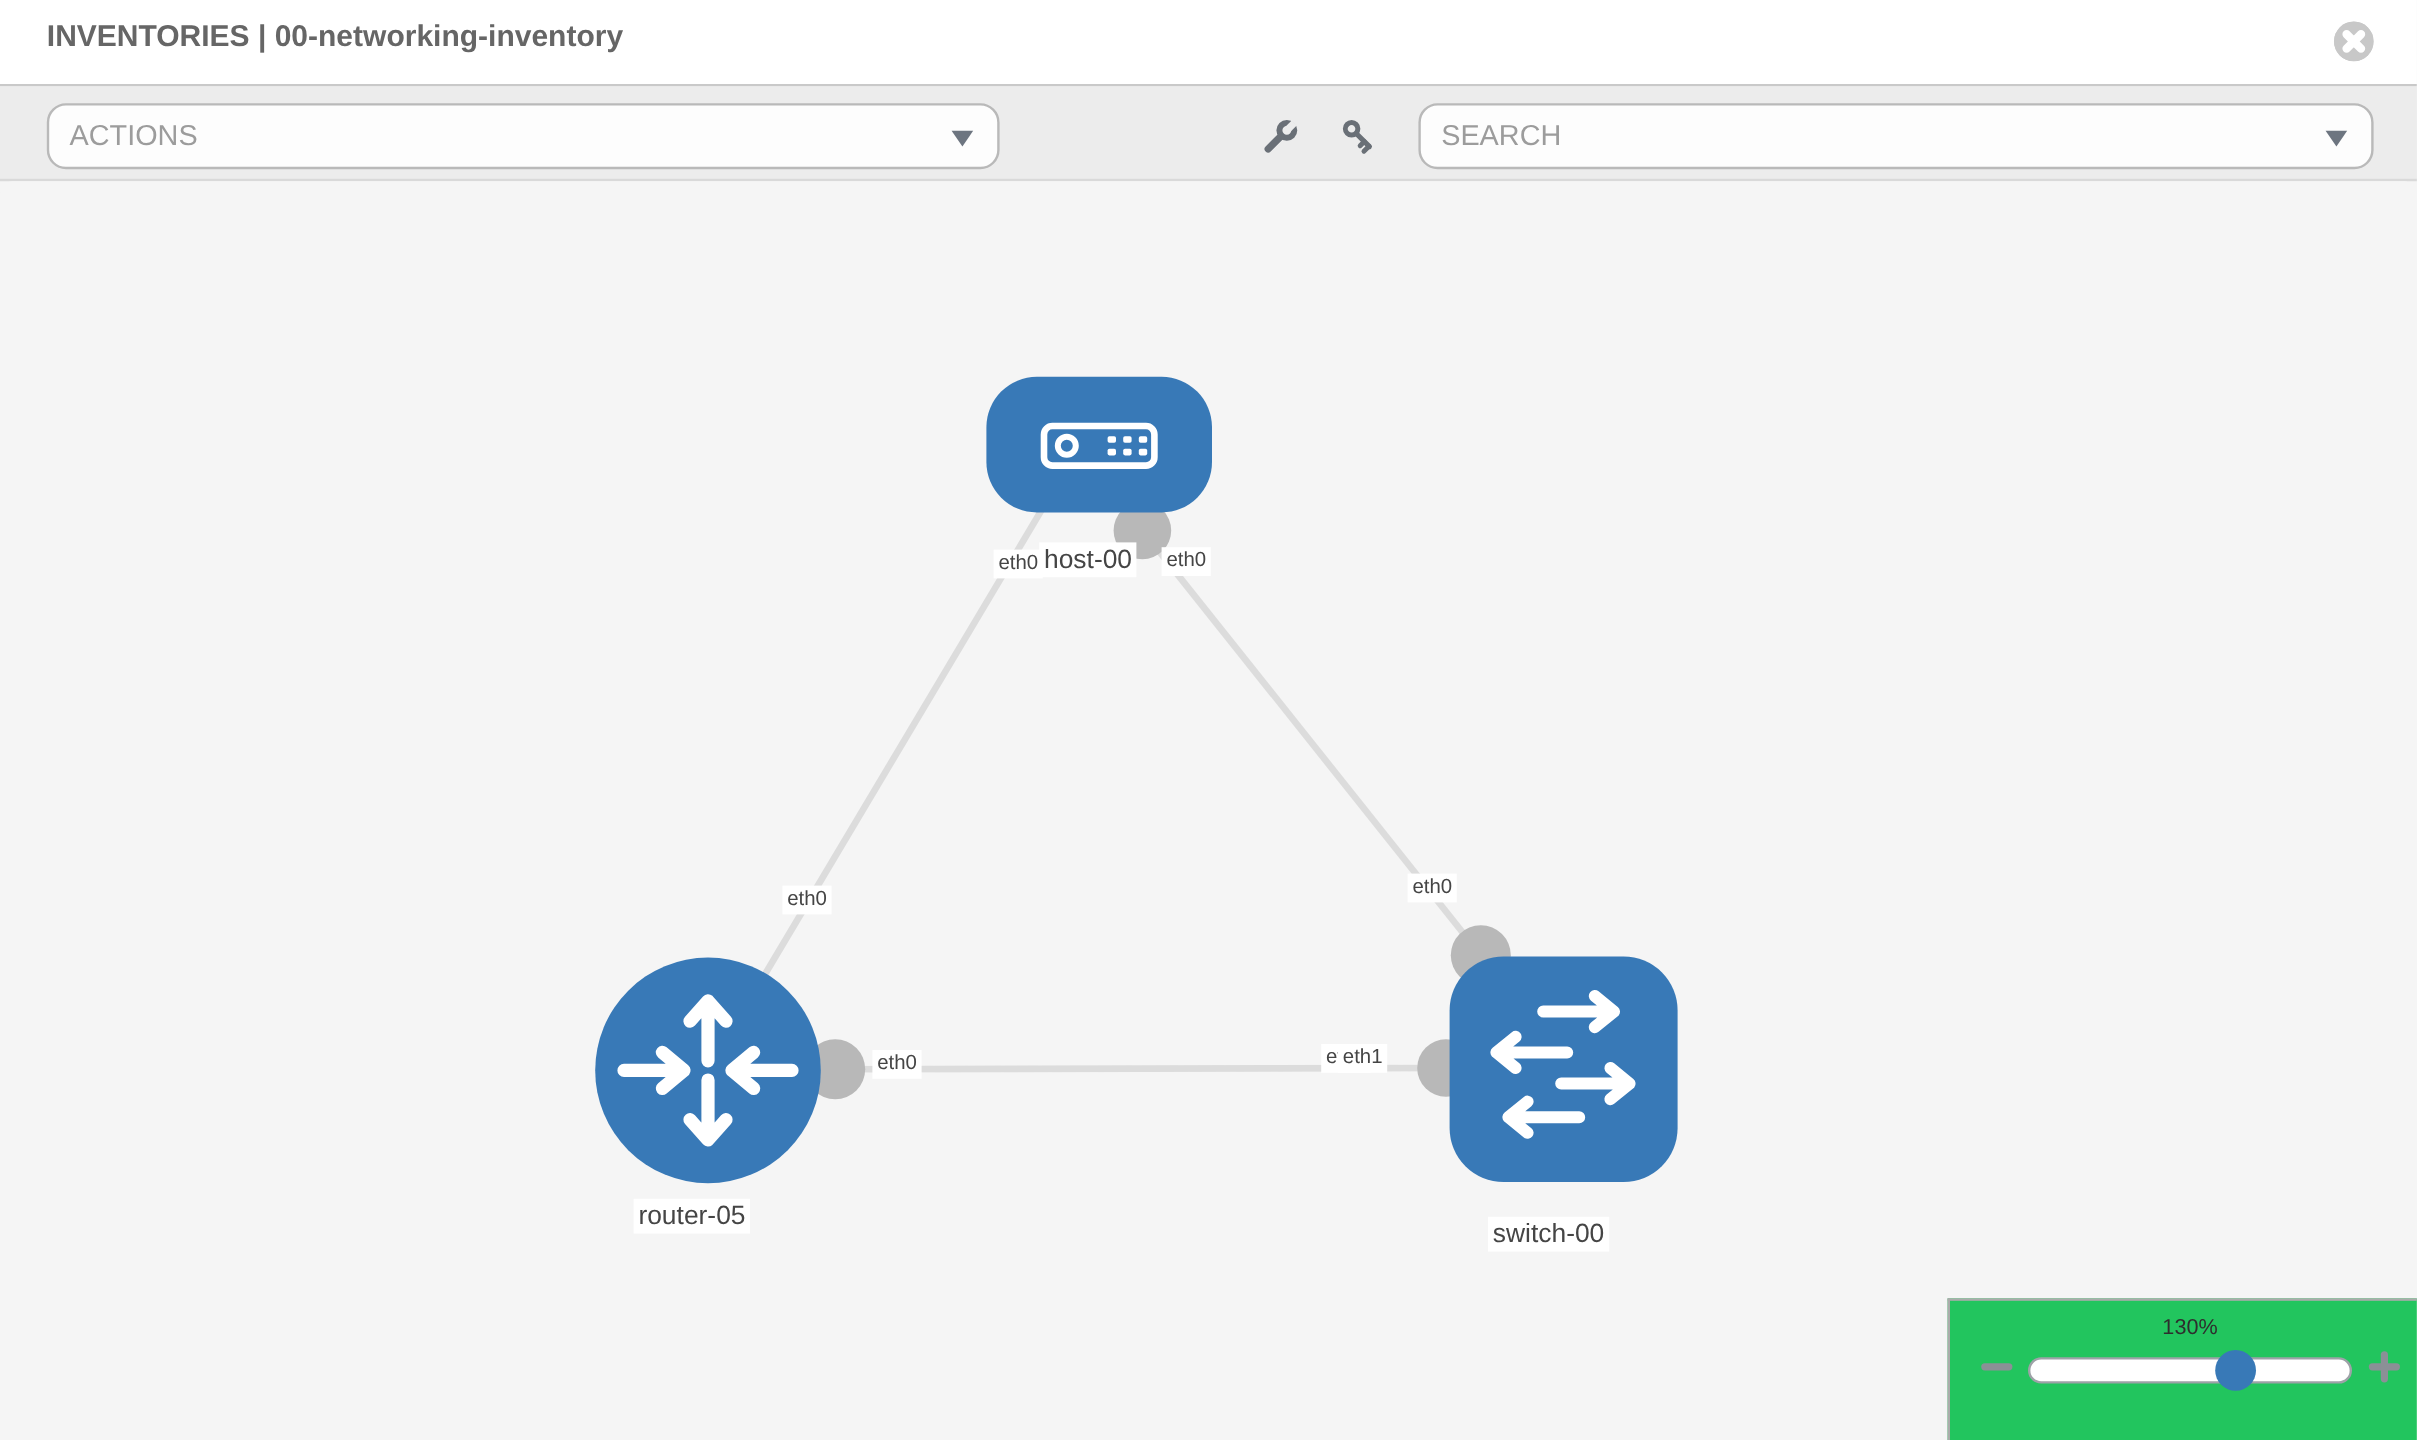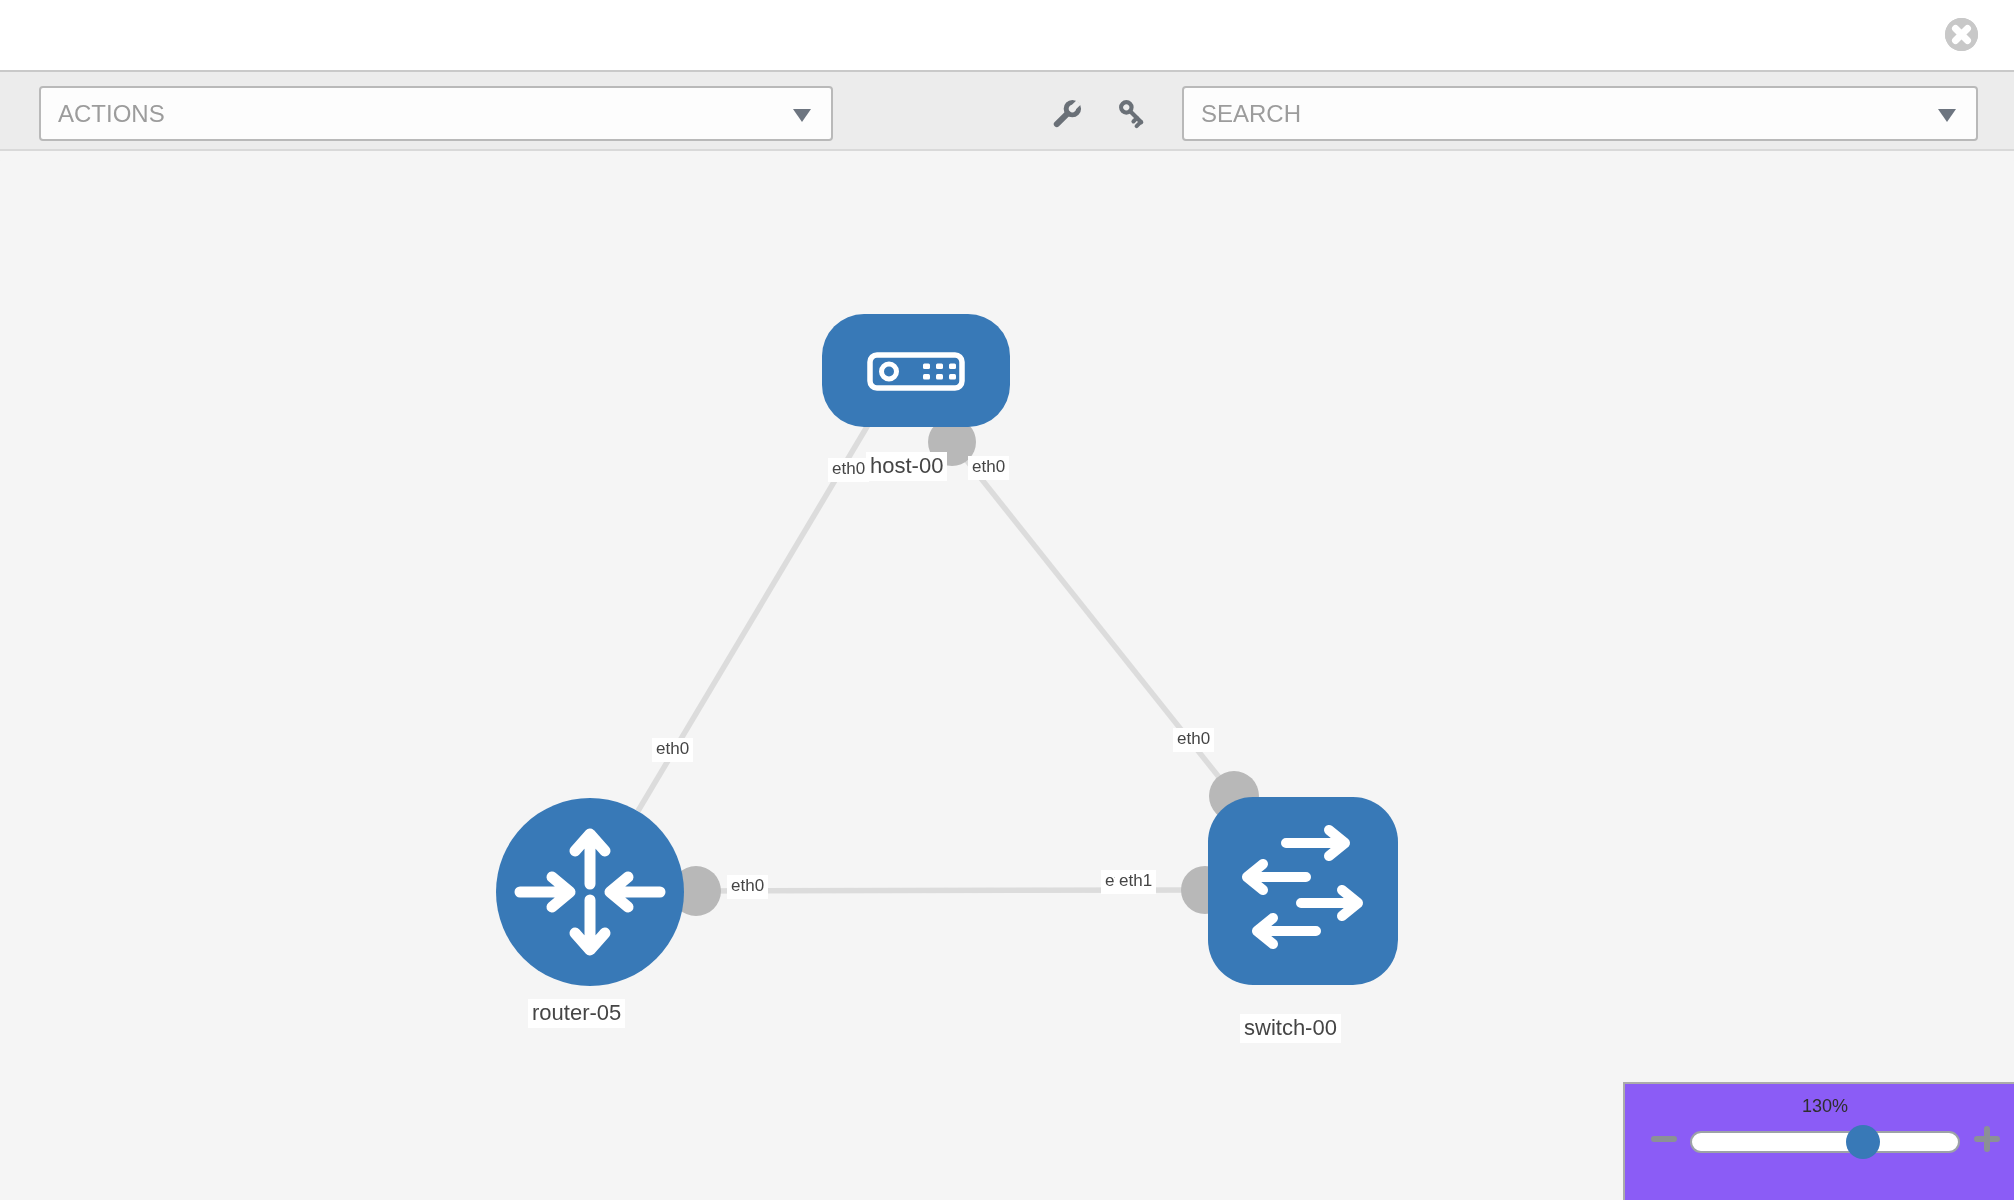--- a/index.html
+++ b/index.html
@@ -20,21 +20,21 @@
     position:absolute;left:1945px;top:18px;width:33px;height:33px;
     border-radius:50%;background:#c8c8c8;cursor:pointer;
   }
   
   .toolbar{
     position:absolute;top:72px;left:0;width:2014px;height:79px;
     background:#ececec;border-bottom:2px solid #d9d9d9;box-sizing:border-box;
   }
   .dropdown{
     position:absolute;top:14px;height:55px;background:#fdfdfd;
-    border:2px solid #b9b9b9;border-radius:4px;box-sizing:border-box;cursor:pointer;
+    border:2px solid #b9b9b9;border-radius:16px;box-sizing:border-box;cursor:pointer;
   }
   .dropdown .dd-label{
     position:absolute;left:17px;top:12px;font-size:24px;color:#9c9c9c;
   }
   .caret{
     position:absolute;right:20px;top:21px;width:0;height:0;
     border-left:9px solid transparent;border-right:9px solid transparent;
     border-top:13px solid #6d7580;
   }
   .tool-icon-btn{position:absolute;top:26px;width:34px;height:34px;cursor:pointer;}
@@ -45,21 +45,21 @@
   .canvas svg{position:absolute;top:0;left:0;}
   .graph-label{
     position:absolute;background:#ffffff;color:#454545;
     padding:2px 4px 3px 4px;white-space:nowrap;line-height:1.1;
   }
   .node-label{font-size:22px;z-index:7;}
   .port-label{font-size:17px;z-index:6;}
   
   .zoom-panel{
     position:absolute;right:0;bottom:0;width:391px;height:118px;
-    background:#8b5cf6;border-top:2px solid #ababab;border-left:2px solid #ababab;
+    background:#22c55e;border-top:2px solid #ababab;border-left:2px solid #ababab;
     box-sizing:border-box;
   }
   .zoom-value{
     position:absolute;left:65px;top:12px;width:270px;text-align:center;
     font-size:18px;color:#2e2e2e;
   }
   .zoom-minus,.zoom-plus{position:absolute;cursor:pointer;}
   .zoom-minus{left:26px;top:52px;width:26px;height:6px;background:#8b9096;border-radius:3px;}
   .zoom-plus{left:349px;top:42px;width:26px;height:26px;}
   .zoom-plus .bar-h{position:absolute;left:0;top:10px;width:26px;height:6px;background:#8b9096;border-radius:3px;}
@@ -71,20 +71,21 @@
   }
   .zoom-thumb{
     position:absolute;left:154px;top:-8px;width:34px;height:34px;border-radius:50%;
     background:#3879b7;cursor:pointer;
   }
 </style>
 </head>
 <body>
 
 <div class="header">
+  <div class="page-title">INVENTORIES | 00-networking-inventory</div>
   <div class="close-btn">
     <svg width="33" height="33" viewBox="0 0 33 33">
       <circle cx="16.5" cy="16.5" r="16.5" fill="#c8c8c8"></circle>
       <path d="M10.5 10.5 L22.5 22.5 M22.5 10.5 L10.5 22.5" stroke="#ffffff" stroke-width="7" stroke-linecap="round"></path>
     </svg>
   </div>
 </div>
 
 <div class="toolbar">
 

